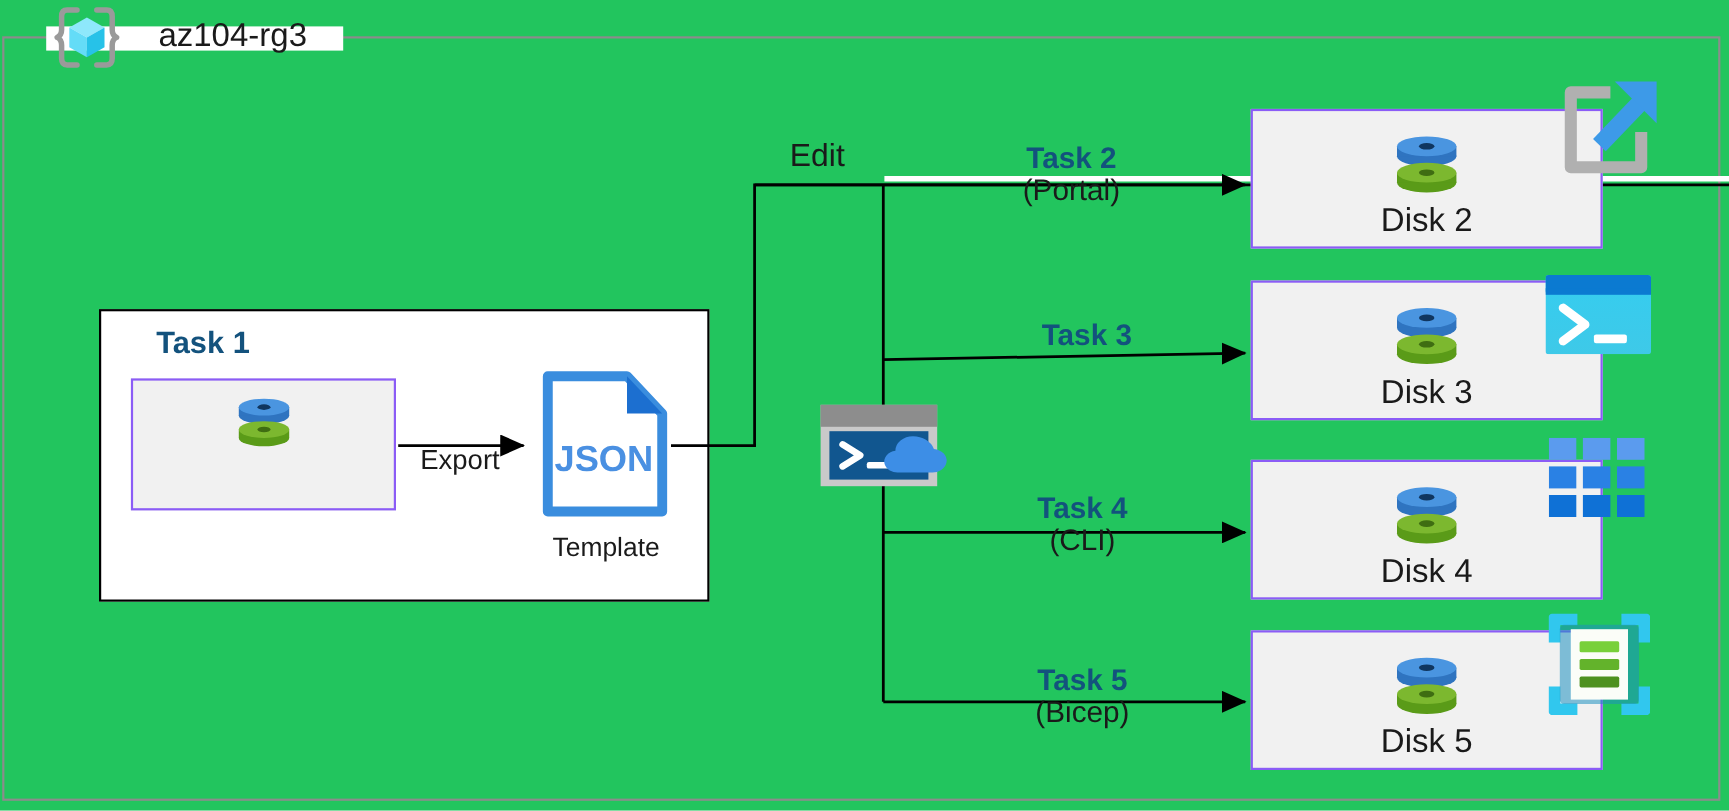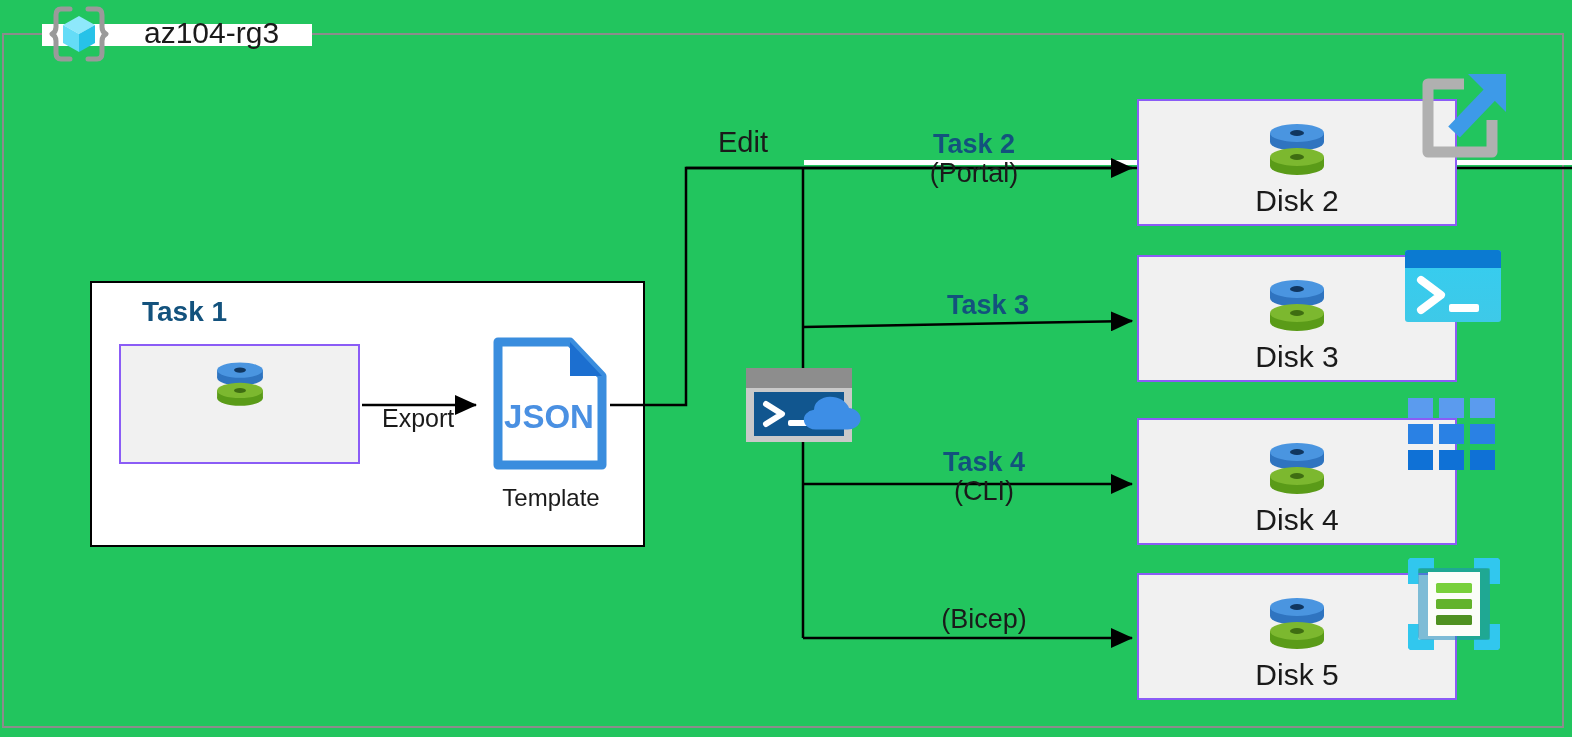--- a/index.html
+++ b/index.html
@@ -383,16 +383,17 @@
     <span class="t-tool">(Portal)</span>
   </div>
   <div class="edge-label" id="edge-task3">
     <span class="t-name">Task 3</span>
   </div>
   <div class="edge-label" id="edge-task4">
     <span class="t-name">Task 4</span>
     <span class="t-tool">(CLI)</span>
   </div>
   <div class="edge-label" id="edge-task5">
+    <span class="t-name">Task 5</span>
     <span class="t-tool">(Bicep)</span>
   </div>
 
 </div>
 
 </body></html>

